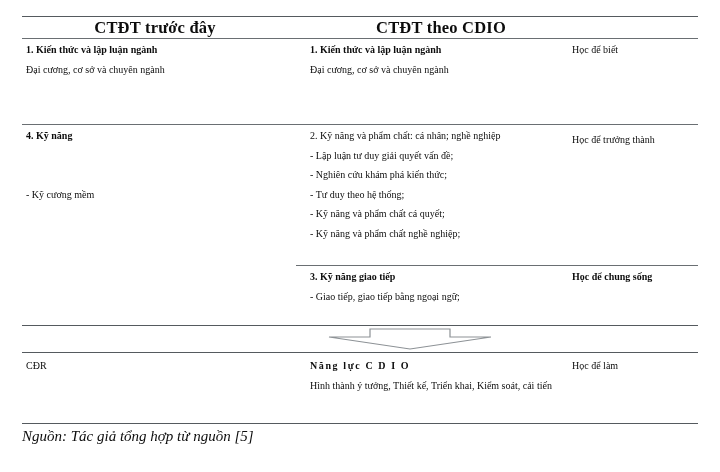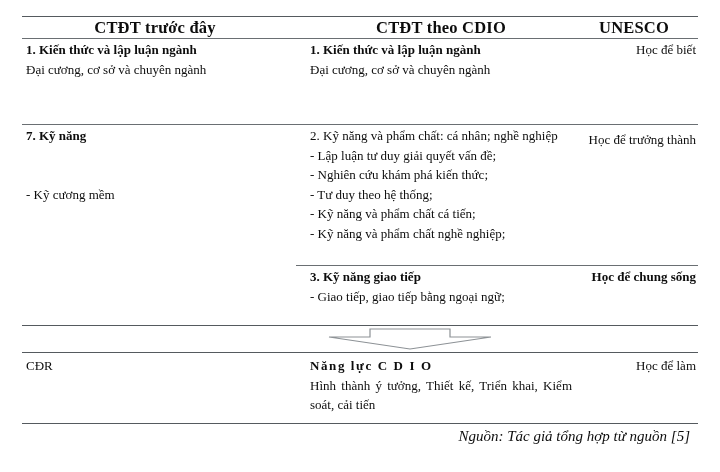--- a/index.html
+++ b/index.html
@@ -50,32 +50,32 @@
     left: 0;
     width: 676px;
   }
   .cell {
     position: absolute;
     top: 0;
     box-sizing: border-box;
   }
   .col-a { left: 0px;   width: 268px; padding: 0 6px 0 4px; }
   .col-b { left: 288px; width: 268px; padding: 0 6px 0 0px; }
-  .col-c { left: 548px; width: 128px; padding: 0 2px;  text-align: right; }
+  .col-c { left: 548px; width: 128px; padding: 0 2px;  text-align: left; }
 
   .hdr {
     font-weight: bold;
     font-size: 16.5px;
     text-align: center;
     letter-spacing: 0.2px;
   }
 
   p {
     margin: 0;
-    font-size: 13px;
+    font-size: 10px;
     line-height: 19.5px;
   }
   p.just { text-align: justify; text-align-last: left; }
   p.b { font-weight: bold; }
   .b-inline { font-weight: normal; }
   .spaced { letter-spacing: 1.6px; }
 
   
   #flow-arrow {
     position: absolute;
@@ -85,41 +85,39 @@
     height: 22px;
   }
   #flow-arrow svg { display: block; }
 
   
   #source-note {
     position: absolute;
     left: 22px;
     top: 427px;
     width: 676px;
-    text-align: right;
     padding-right: 8px;
     box-sizing: border-box;
     font-style: italic;
     font-size: 15px;
     line-height: 19px;
   }
 </style>
 </head>
 <body>
 
 <div class="page">
 
   <div class="table-block" id="table-main">
 
     <div class="rule" style="top:0px;"></div>
 
     <div class="row" style="top:2px; height:20px;">
       <div class="cell col-a hdr">CTĐT trước đây</div>
       <div class="cell col-b hdr">CTĐT theo CDIO</div>
-      <div class="cell col-c hdr">UNESCO</div>
     </div>
 
     <div class="rule thin" style="top:22px;"></div>
 
     <div class="row" style="top:24px; height:84px;">
       <div class="cell col-a">
         <p class="just b">1. Kiến thức và lập luận ngành</p>
         <p class="just">Đại cương, cơ sở và chuyên ngành</p>
       </div>
       <div class="cell col-b">
@@ -128,29 +126,29 @@
       </div>
       <div class="cell col-c">
         <p>Học để biết</p>
       </div>
     </div>
 
     <div class="rule thin" style="top:108px;"></div>
 
     <div class="row" style="top:110px; height:139px;">
       <div class="cell col-a">
-        <p class="b">7. Kỹ năng</p>
+        <p class="b">4. Kỹ năng</p>
         <p style="margin-top:39px;">- Kỹ cương mềm</p>
       </div>
       <div class="cell col-b">
         <p><span class="b-inline">2. Kỹ năng và phẩm chất</span><span>: cá nhân; nghề nghiệp</span></p>
         <p>- Lập luận tư duy giải quyết vấn đề;</p>
         <p>- Nghiên cứu khám phá kiến thức;</p>
         <p>- Tư duy theo hệ thống;</p>
-        <p><span class="b-inline">- Kỹ năng và phẩm chất</span><span> cá tiến;</span></p>
+        <p><span class="b-inline">- Kỹ năng và phẩm chất</span><span> cá quyết;</span></p>
         <p><span class="b-inline">- Kỹ năng và phẩm chất</span><span> nghề nghiệp;</span></p>
       </div>
       <div class="cell col-c">
         <p style="line-height:28px;font-family:Liberation Serif, serif;">Học để trưởng thành</p>
       </div>
     </div>
 
     <div class="rule thin partial" style="top:249px;"></div>
 
     <div class="row" style="top:251px; height:58px;">

